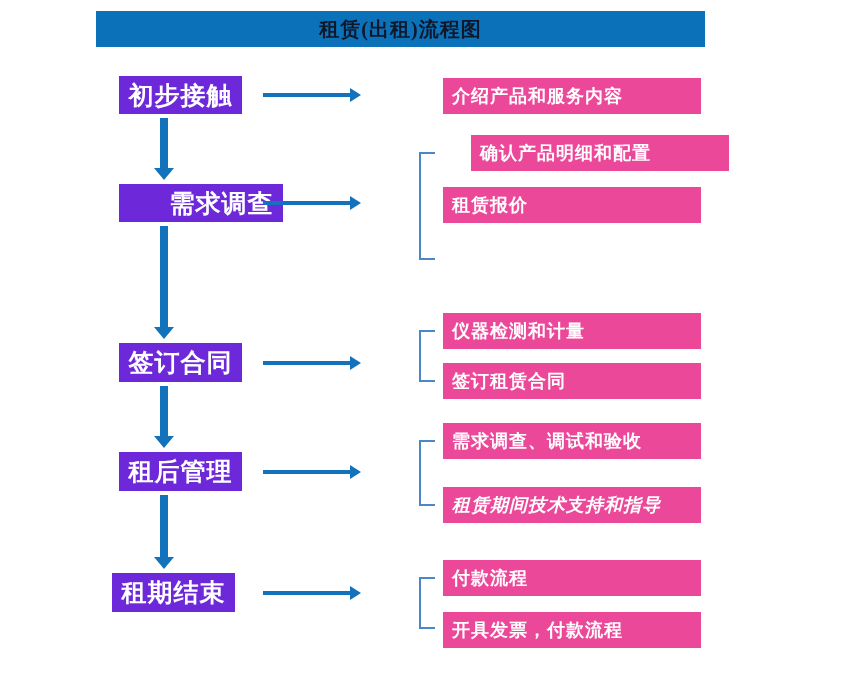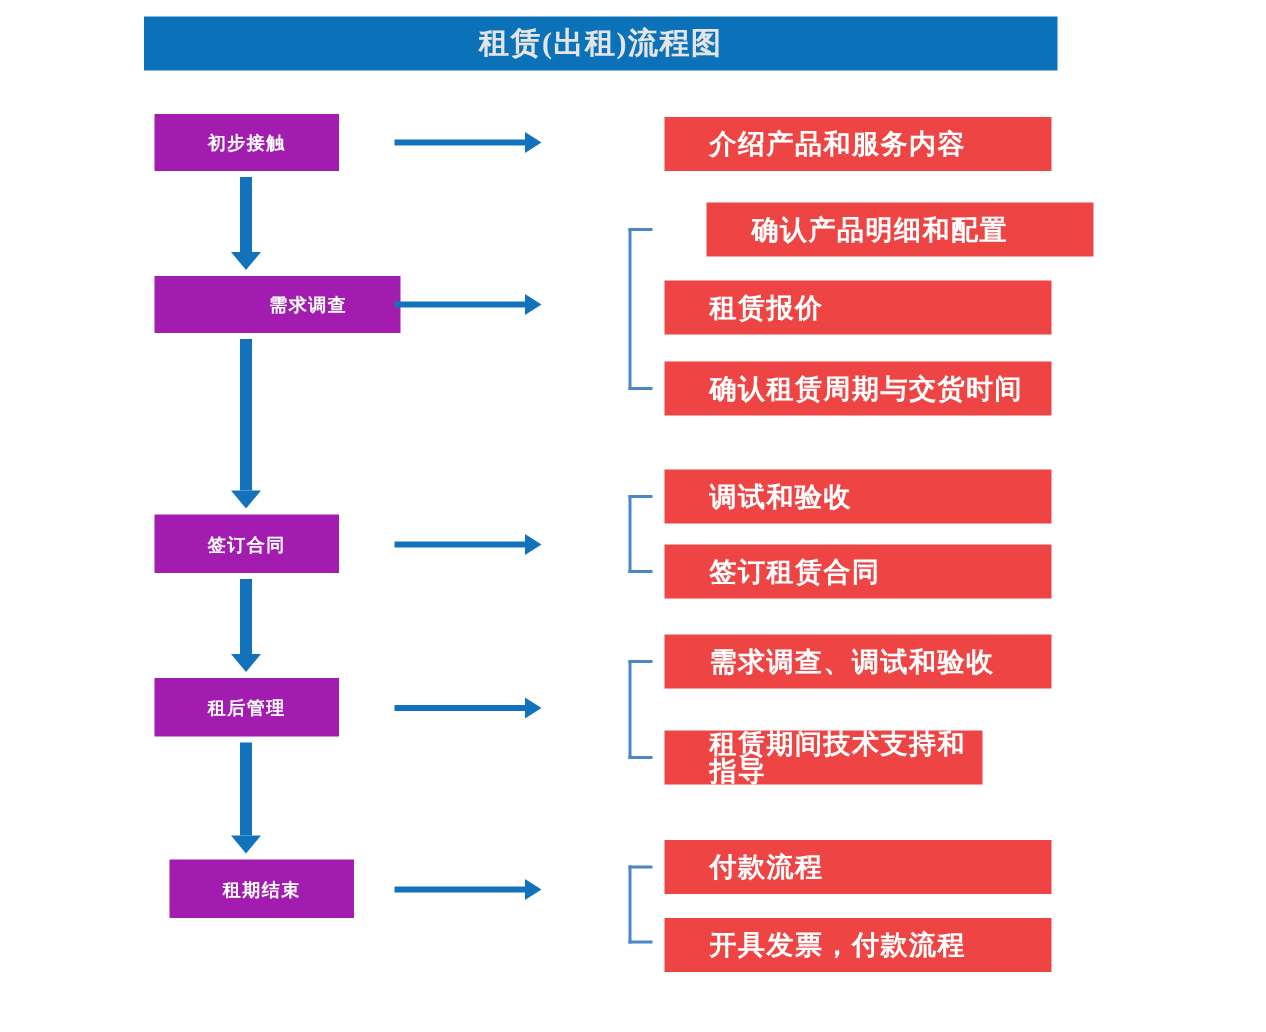--- a/index.html
+++ b/index.html
@@ -17,52 +17,53 @@
     background: #ffffff;
     overflow: hidden;
   }
   .title-bar {
     position: absolute;
     left: 96px;
     top: 11px;
     width: 609px;
     height: 36px;
     background: #0B72B9;
-    color: #e5e5e5;
+    color: #0f172a;
     font-size: 20px;
     font-weight: bold;
     letter-spacing: 1px;
     display: flex;
     align-items: center;
     justify-content: center;
     line-height: 1;
   }
   .stage-box {
     position: absolute;
-    background: #a21caf;
+    background: #6d28d9;
     color: #ffffff;
-    font-size: 12px;
+    font-size: 25px;
     font-weight: bold;
     letter-spacing: 1px;
     display: flex;
     align-items: center;
     justify-content: center;
     line-height: 1;
+    margin-left: 16px;
   }
   .detail-box {
     position: absolute;
-    background: #ef4444;
+    background: #ec4899;
     color: #ffffff;
     font-size: 18px;
     font-weight: bold;
     letter-spacing: 1px;
     display: flex;
     align-items: center;
     line-height: 1;
-    padding-left: 30px;
+    padding-left: 9px;
     box-sizing: border-box;
   }
   
   .v-arrow {
     position: absolute;
     width: 24px;
   }
   .v-arrow .shaft {
     position: absolute;
     left: 8px;
@@ -114,21 +115,21 @@
 <body>
 
 <div id="canvas">
 
   <div class="title-bar">租赁(出租)流程图</div>
 
   <div class="stage-box" style="left:103px; top:76px; width:123px; height:38px;">初步接触</div>
   <div class="stage-box" style="left:103px; top:184px; width:123px; height:38px;padding-left:41px;">需求调查</div>
   <div class="stage-box" style="left:103px; top:343px; width:123px; height:39px;">签订合同</div>
   <div class="stage-box" style="left:103px; top:452px; width:123px; height:39px;">租后管理</div>
-  <div class="stage-box" style="left:113px; top:573px; width:123px; height:39px;">租期结束</div>
+  <div class="stage-box" style="left:96px; top:573px; width:123px; height:39px;">租期结束</div>
 
   <div class="v-arrow" style="left:152px; top:118px; height:62px;">
     <div class="shaft" style="height:50px;"></div>
     <div class="head" style="top:50px;"></div>
   </div>
   <div class="v-arrow" style="left:152px; top:226px; height:113px;">
     <div class="shaft" style="height:101px;"></div>
     <div class="head" style="top:101px;"></div>
   </div>
   <div class="v-arrow" style="left:152px; top:386px; height:62px;">
@@ -162,21 +163,20 @@
   </div>
 
   <div class="bracket" style="left:419px; top:152px; height:108px;"></div>
   <div class="bracket" style="left:419px; top:330px; height:52px;"></div>
   <div class="bracket" style="left:419px; top:440px; height:66px;"></div>
   <div class="bracket" style="left:419px; top:577px; height:52px;"></div>
 
   <div class="detail-box" style="left:443px; top:78px; width:258px; height:36px;">介绍产品和服务内容</div>
   <div class="detail-box" style="left:443px; top:135px; width:258px; height:36px;margin-left:28px;">确认产品明细和配置</div>
   <div class="detail-box" style="left:443px; top:187px; width:258px; height:36px;">租赁报价</div>
-  <div class="detail-box" style="left:443px; top:241px; width:258px; height:36px;">确认租赁周期与交货时间</div>
-  <div class="detail-box" style="left:443px; top:313px; width:258px; height:36px;">调试和验收</div>
+  <div class="detail-box" style="left:443px; top:313px; width:258px; height:36px;">仪器检测和计量</div>
   <div class="detail-box" style="left:443px; top:363px; width:258px; height:36px;">签订租赁合同</div>
   <div class="detail-box" style="left:443px; top:423px; width:258px; height:36px;">需求调查、调试和验收</div>
-  <div class="detail-box" style="left:443px; top:487px; width:212px; height:36px;">租赁期间技术支持和指导</div>
+  <div class="detail-box" style="left:443px; top:487px; width:258px; height:36px;font-style:italic;">租赁期间技术支持和指导</div>
   <div class="detail-box" style="left:443px; top:560px; width:258px; height:36px;">付款流程</div>
   <div class="detail-box" style="left:443px; top:612px; width:258px; height:36px;text-align:right;">开具发票，付款流程</div>
 
 </div>
 
 </body></html>

